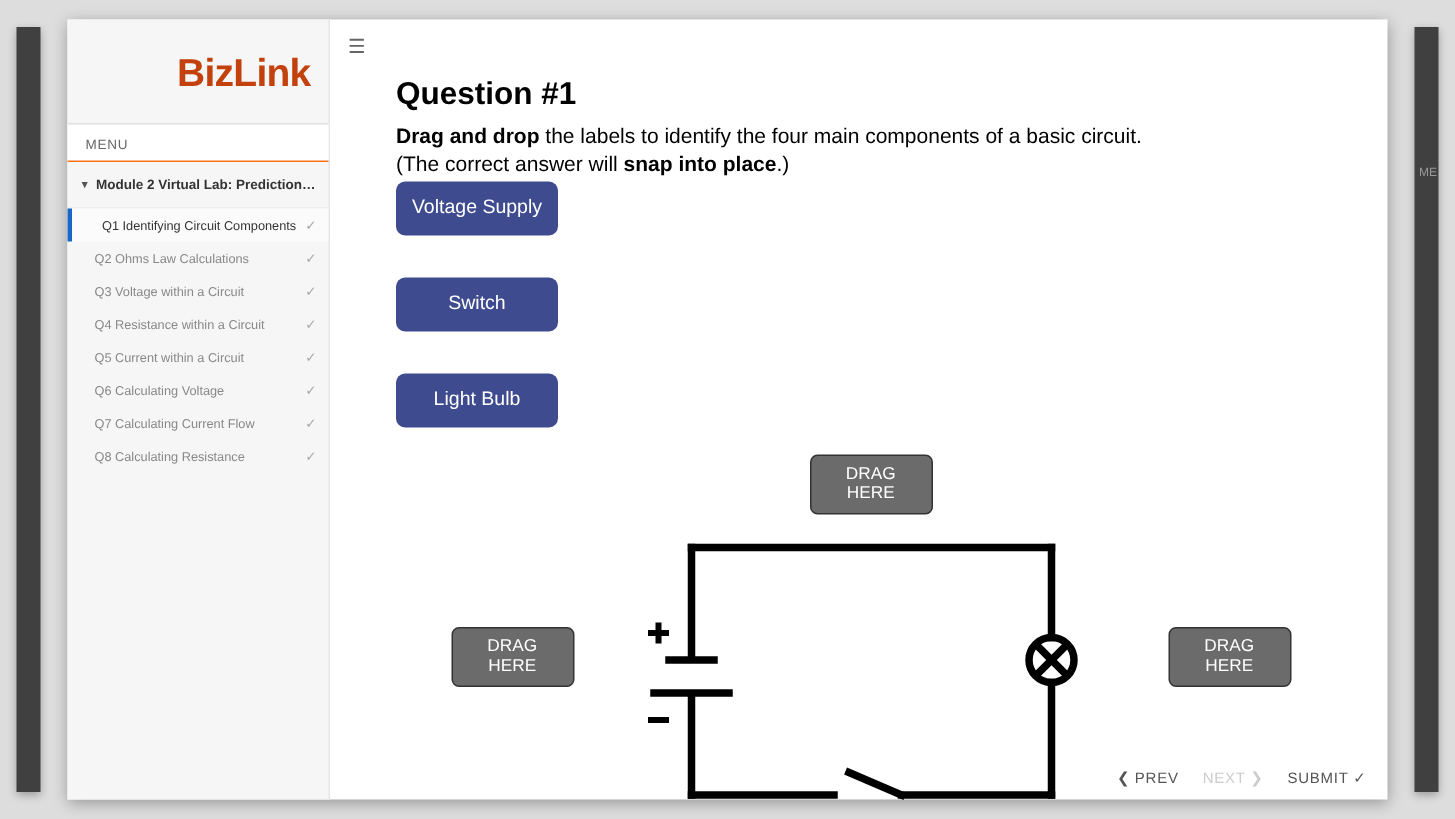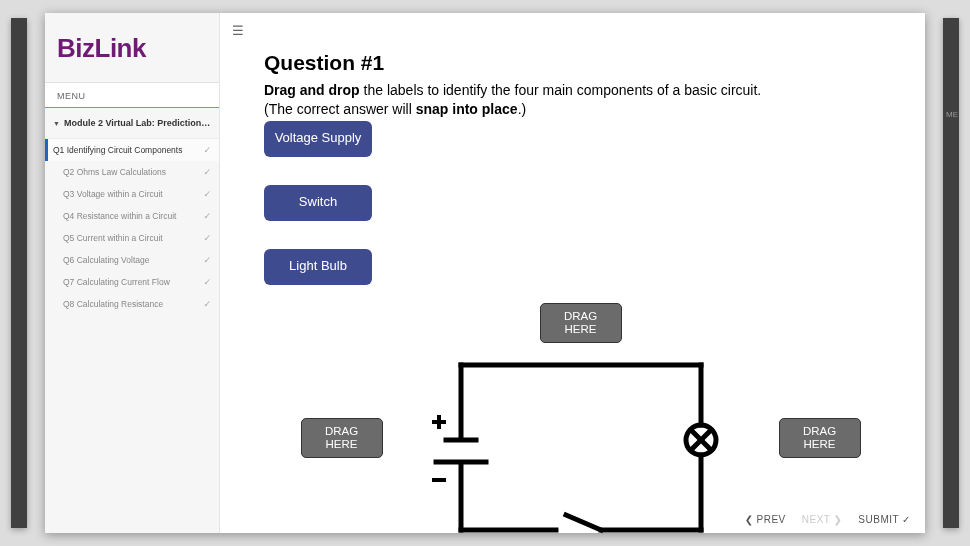--- a/index.html
+++ b/index.html
@@ -34,24 +34,24 @@
   }
   .sidebar {
     width: 175px;
     background: #f6f6f6;
     border-right: 1px solid #e5e5e5;
     display: flex;
     flex-direction: column;
   }
   .logo {
     padding: 20px 12px 18px;
-    text-align: left;
+    text-align: right;
     font-weight: 800;
     font-size: 26px;
-    color: #701a75;
+    color: #c2410c;
     letter-spacing: -0.5px;
   }
   .menu-header {
     font-size: 9px;
     color: #666;
     padding: 8px 12px 6px;
     border-top: 1px solid #e0e0e0;
     border-bottom: 1px solid #f97316;
     background: #fff;
     letter-spacing: 0.5px;
@@ -81,21 +81,21 @@
     color: #888;
     padding: 6px 8px 6px 18px;
     display: flex;
     justify-content: space-between;
     align-items: center;
     cursor: pointer;
   }
   .q-row.active {
     color: #333;
     border-left: 3px solid #1a66c4;
-    padding-left: 5px;
+    padding-left: 20px;
     background: #fbfbfb;
   }
   .q-row .check {
     color: #aaa;
     font-size: 9px;
   }
   .content {
     flex: 1;
     position: relative;
     padding: 38px 28px 0 44px;

